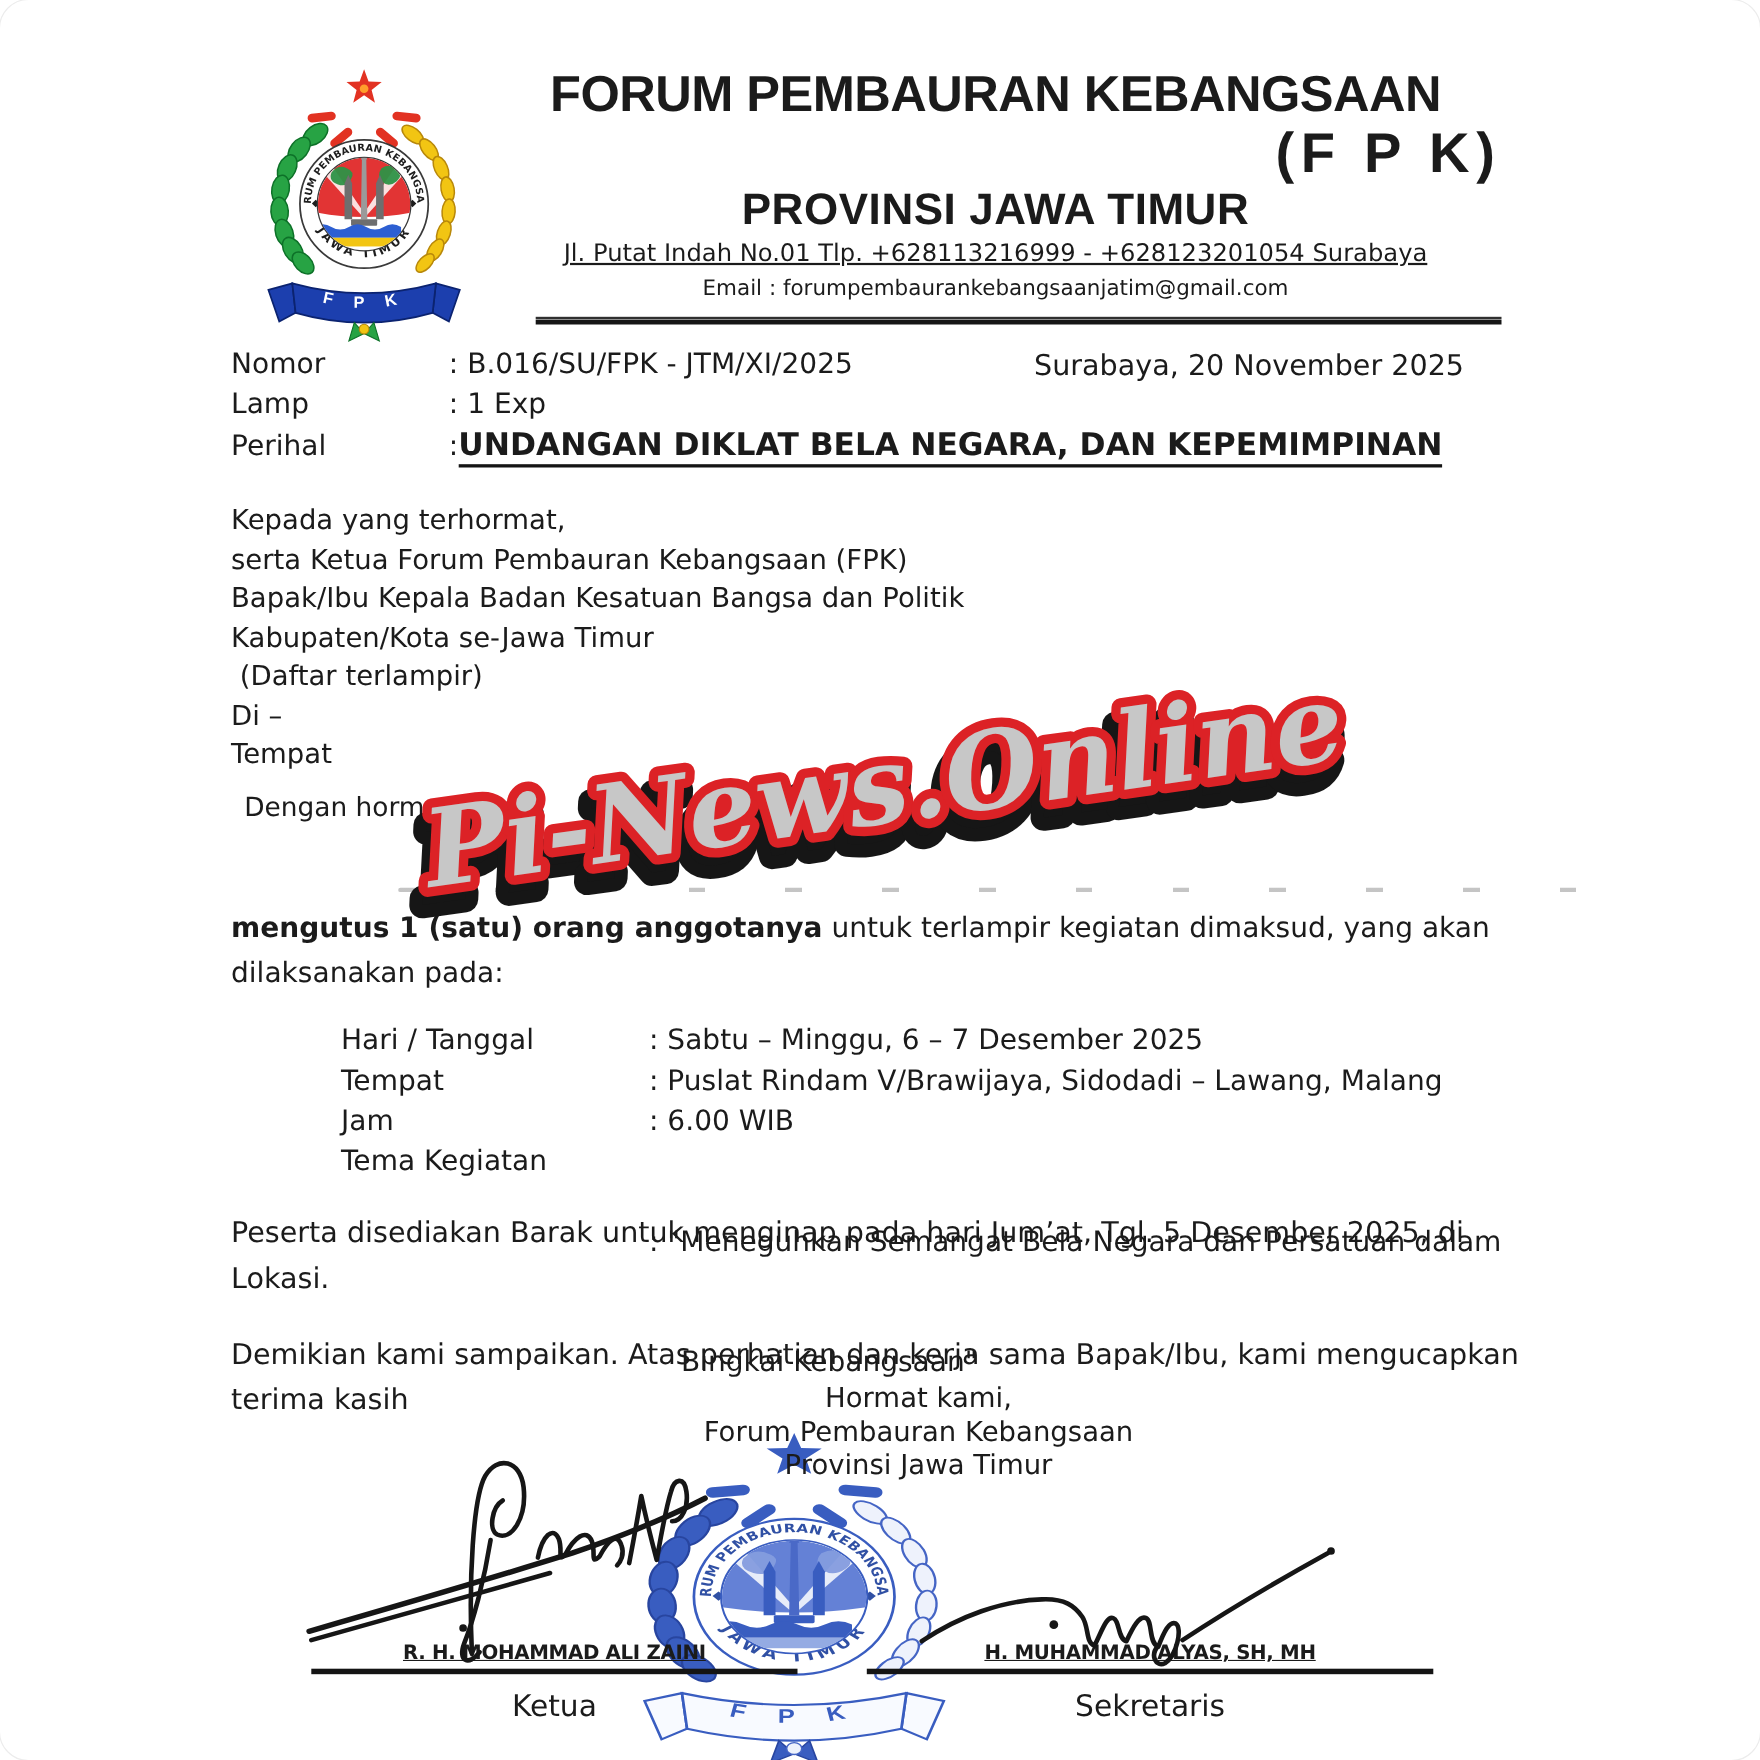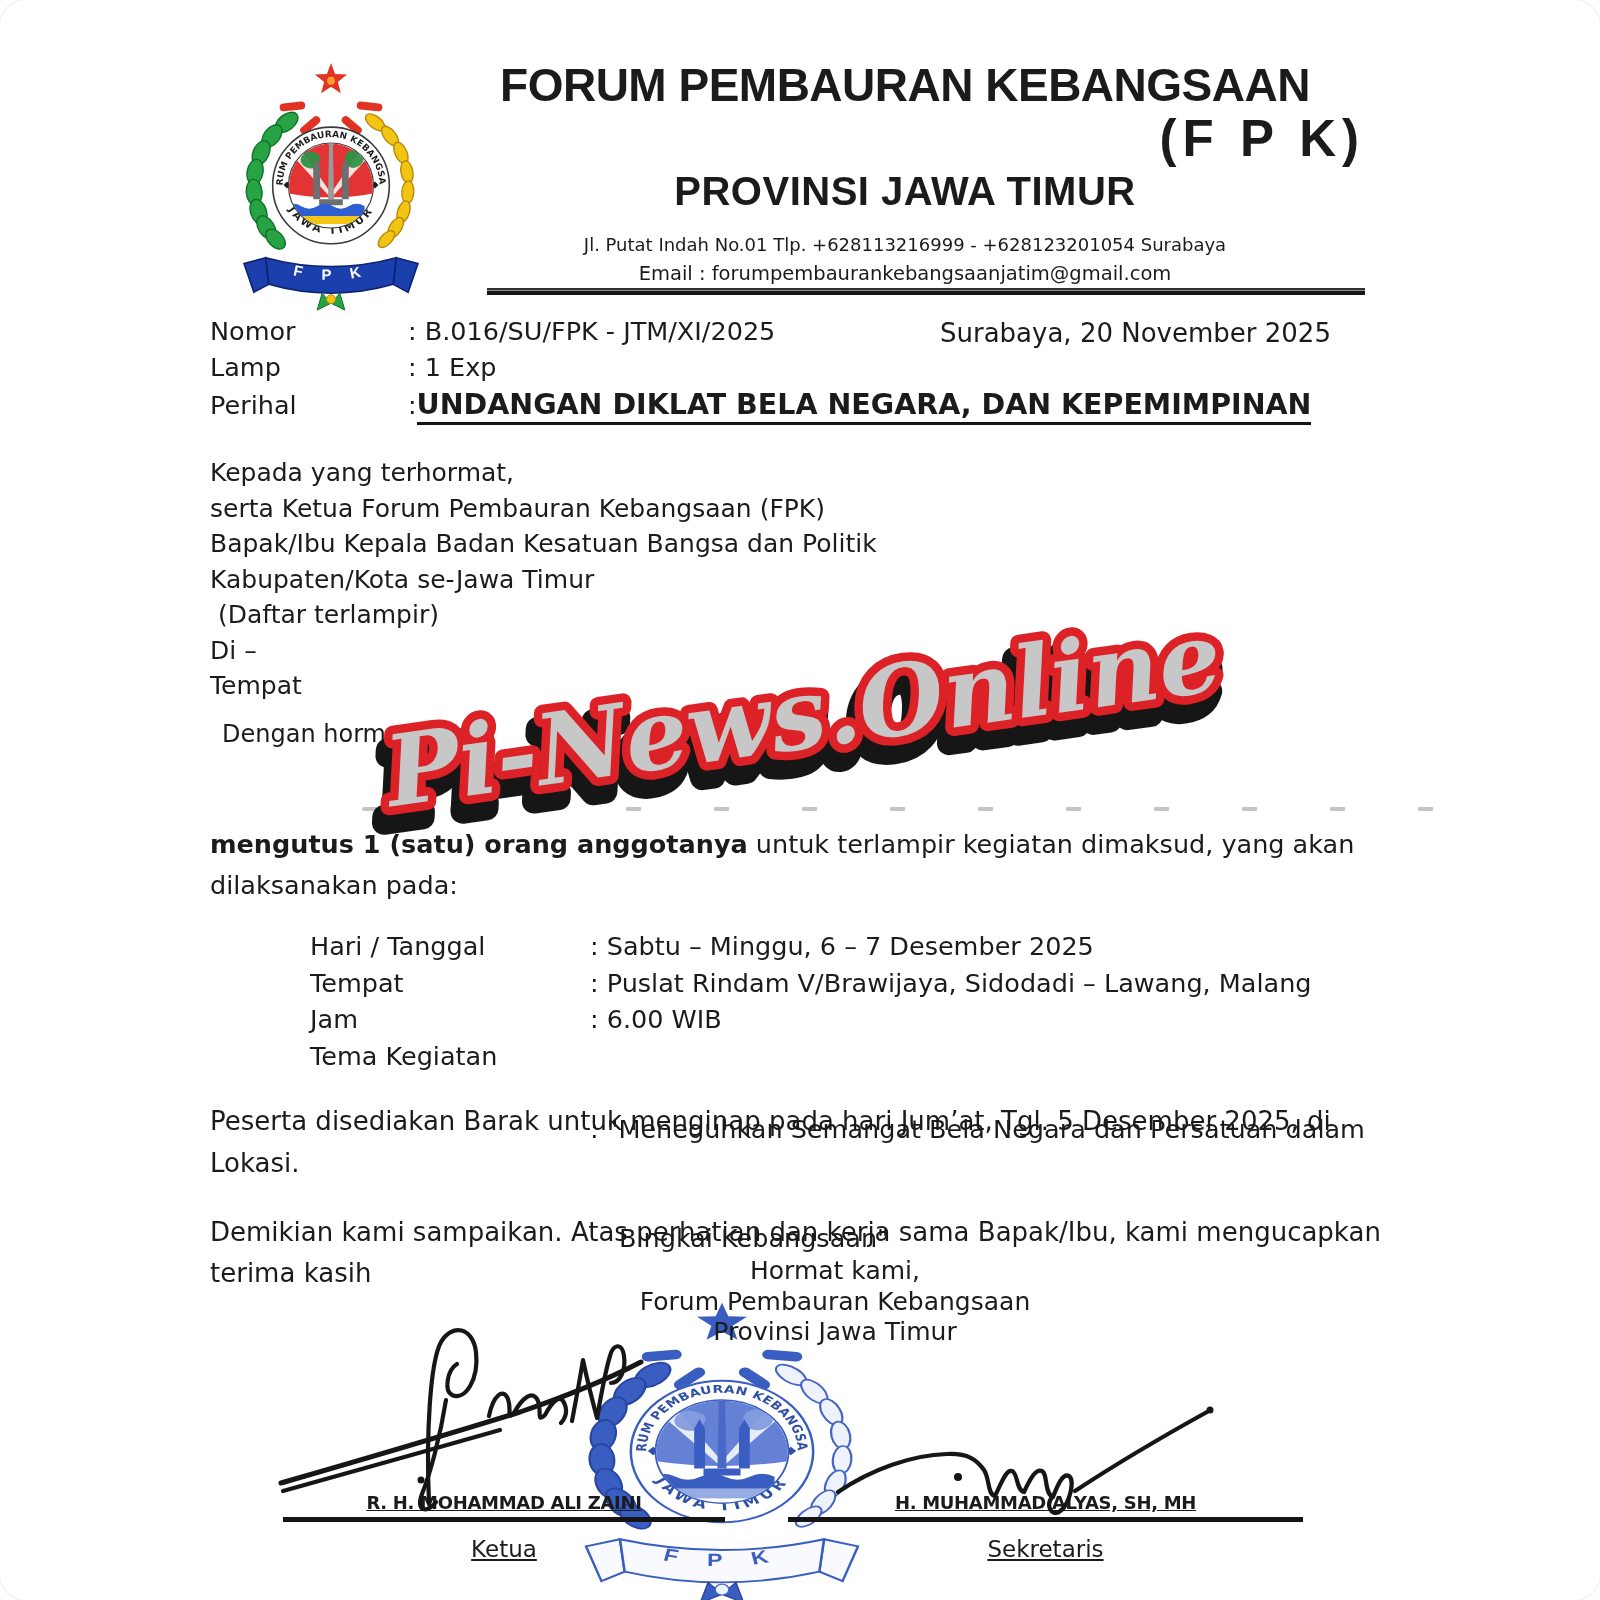--- a/index.html
+++ b/index.html
@@ -5,21 +5,21 @@
   html,body{margin:0;padding:0;background:#fff;}
   .page{position:relative;width:1600px;height:1600px;background:#fff;overflow:hidden;
         font-family:"DejaVu Sans",sans-serif;color:#1b1b1b;border-radius:26px;outline:1px solid #ececec;}
   .abs{position:absolute;}
 
   
   .lh-text{left:445px;top:60px;width:920px;text-align:center;}
   .org1{font-family:"Liberation Sans",sans-serif;font-weight:700;font-size:46px;letter-spacing:-.5px;line-height:50px;}
   .org2{font-family:"Liberation Sans",sans-serif;font-weight:700;font-size:51px;letter-spacing:6px;line-height:54px;margin-top:2px;text-align:right;}
   .org3{font-family:"Liberation Sans",sans-serif;font-weight:700;font-size:40px;letter-spacing:.5px;line-height:46px;margin-top:2px;}
-  .addr{font-size:18px;margin-top:20px;}
+  .addr{font-size:22px;margin-top:4px;text-decoration:underline;}
   .email{font-size:19.5px;margin-top:7px;}
   .rule{left:487px;top:288px;width:878px;height:7px;
         background:linear-gradient(180deg,#303030 0 2px,#909090 2px 3px,#161616 3px 7px);}
 
   
   .meta{left:210px;top:316px;width:1250px;font-size:25.5px;}
   .mrow{display:flex;align-items:baseline;height:36px;}
   .mlabel{width:198px;flex:0 0 auto;}
   .subject{font-weight:700;font-size:28.5px;border-bottom:3.5px solid #151515;padding-bottom:1px;}
   .citydate{left:940px;top:318px;font-size:26px;}
@@ -39,21 +39,21 @@
   .para3{left:210px;top:1212px;width:1240px;font-size:26px;line-height:41px;}
 
   
   .closing{left:535px;top:1256px;width:600px;text-align:center;font-size:25px;line-height:30.5px;z-index:4;}
   .stamp{left:552px;top:1292px;width:340px;height:318px;z-index:3;opacity:.94;}
   .sigs{left:0;top:0;width:1600px;height:1600px;z-index:6;pointer-events:none;}
   .name{font-weight:700;font-size:18px;text-align:center;border-bottom:5px solid #141414;
         padding-bottom:4px;z-index:5;letter-spacing:-.3px;text-decoration:underline;}
   .name-left{left:283px;top:1492px;width:442px;}
   .name-right{left:788px;top:1492px;width:515px;}
-  .role{font-size:23px;text-align:center;z-index:5;text-decoration:underline;}
+  .role{font-size:27px;text-align:center;z-index:5;}
   .role-left{left:283px;top:1536px;width:442px;}
   .role-right{left:788px;top:1536px;width:515px;}
 
   
   .wm{left:408px;top:598px;width:810px;height:290px;overflow:visible;z-index:7;}
   .wm text{font-family:"DejaVu Serif",serif;font-style:italic;font-weight:bold;font-size:98px;}
   .wm-shadow{fill:#161616;stroke:#161616;stroke-width:24;stroke-linejoin:round;paint-order:stroke;}
   .wm-main{fill:#c7c7c7;stroke:#dc2226;stroke-width:17;stroke-linejoin:round;paint-order:stroke;}
   .remnant{left:362px;top:807px;width:1098px;height:4px;opacity:.5;border-radius:2px;
            background:repeating-linear-gradient(90deg,#8a8a8a 0 15px,transparent 15px 88px);}

